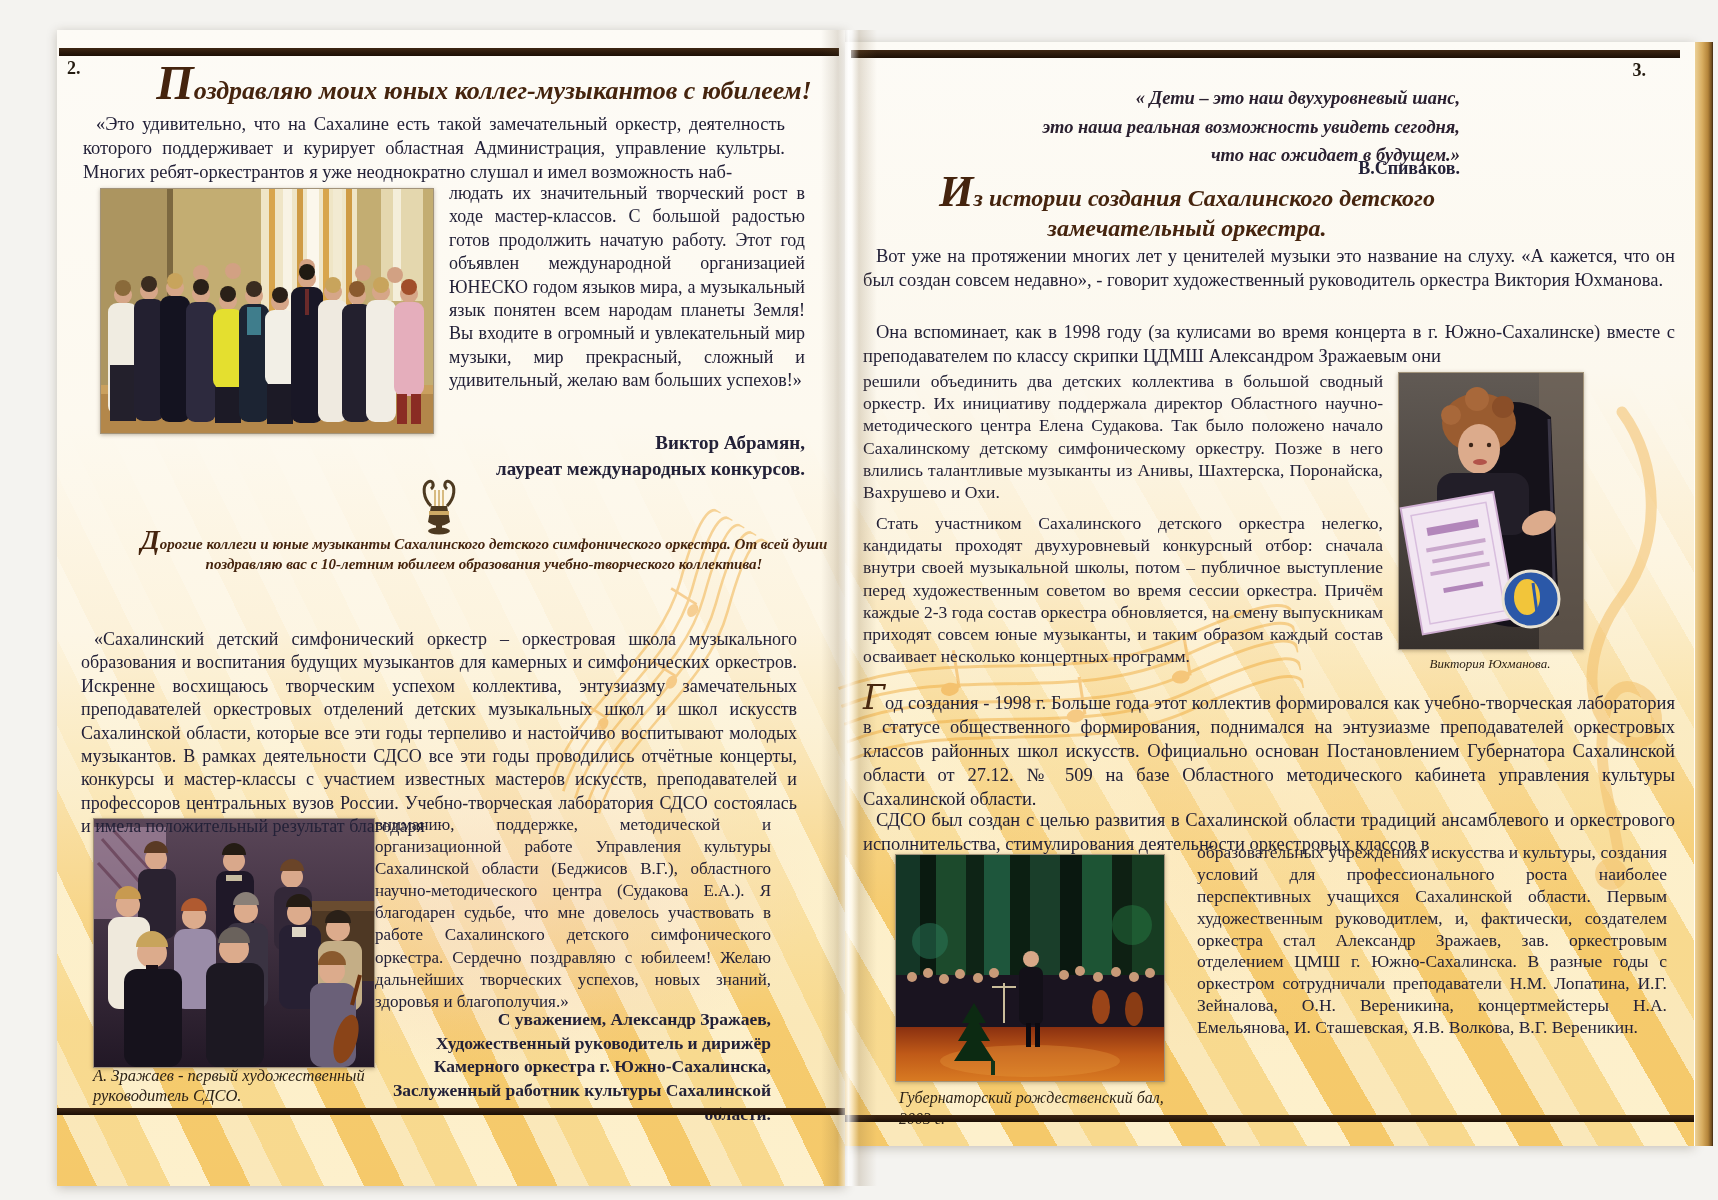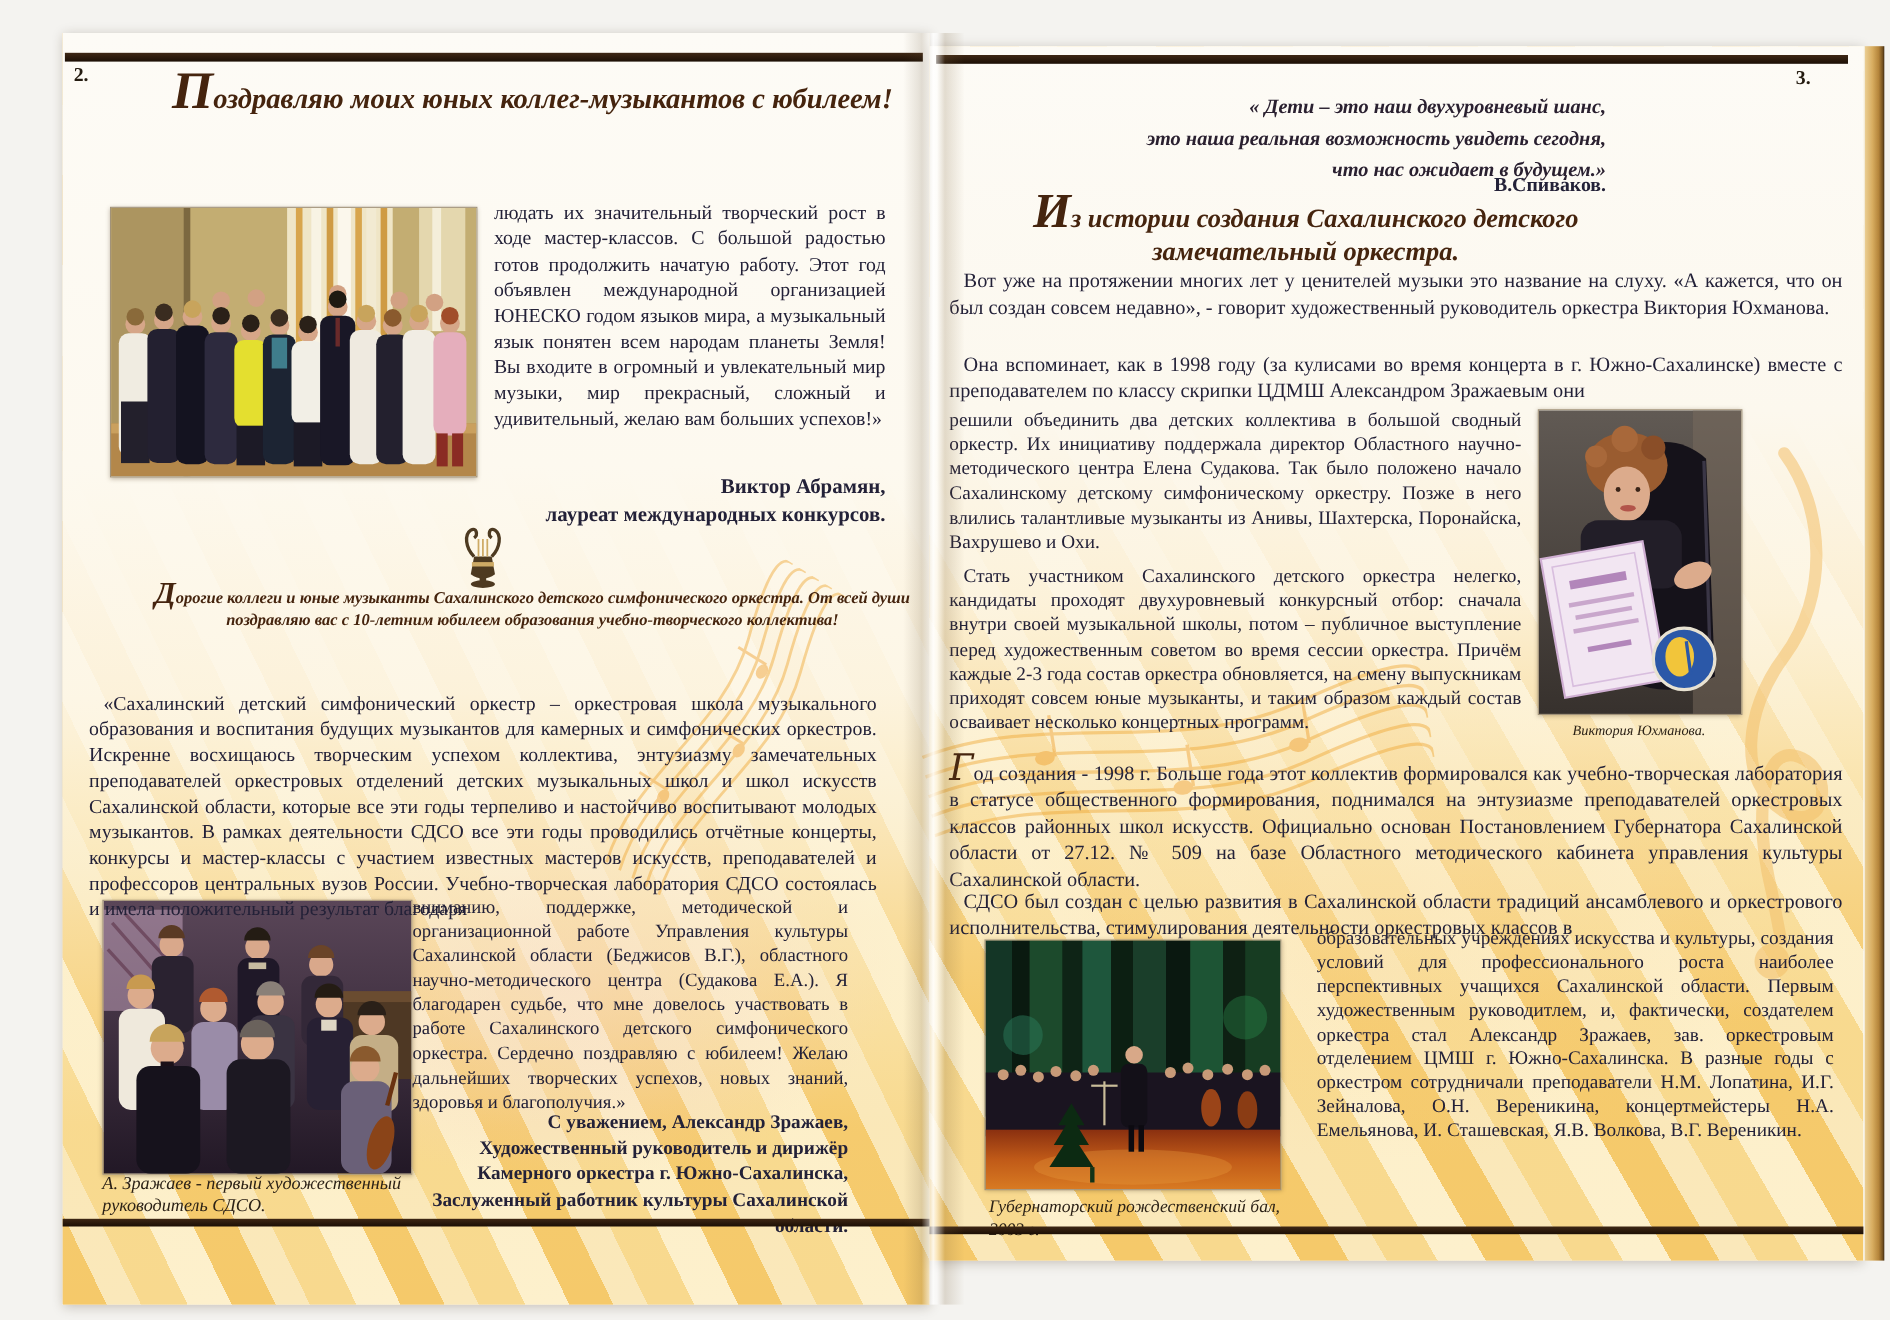--- a/index.html
+++ b/index.html
@@ -81,20 +81,21 @@
           <ellipse cx="150" cy="78" rx="7" ry="5"></ellipse>
             <rect x="156" y="48" width="2.6" height="30"></rect>
           <ellipse cx="222" cy="58" rx="7" ry="5"></ellipse>
             <rect x="228" y="28" width="2.6" height="30"></rect>
         </g>
       </svg>
     </div>
 
     <div class="script swash" style="left:50px;top:36px;width:690px;font-size:26px;">Поздравляю моих юных коллег-музыкантов с юбилеем!</div>
 
+    <div class="txt ind" style="left:26px;top:82px;width:702px;">«Это удивительно, что на Сахалине есть такой замечательный оркестр, деятелность которого поддерживает и курирует областная Администрация, управление культры. Многих ребят-оркестрантов я уже неоднократно слушал и имел возможность наб-</div>
 
     <div class="photo" style="left:43px;top:158px;width:332px;height:244px;">
       <svg width="332" height="244" viewBox="0 0 332 244">
         <rect width="332" height="244" fill="#c3ad72"></rect>
         <rect width="70" height="244" fill="#ac9560"></rect>
         <rect x="66" width="6" height="244" fill="#7c6840"></rect>
         <rect x="160" y="0" width="96" height="128" fill="#efe5c6"></rect>
         <rect x="168" y="0" width="6" height="128" fill="#d8a54c"></rect>
         <rect x="182" y="0" width="9" height="128" fill="#f8f3e4"></rect>
         <rect x="196" y="0" width="6" height="128" fill="#cf9b44"></rect>

